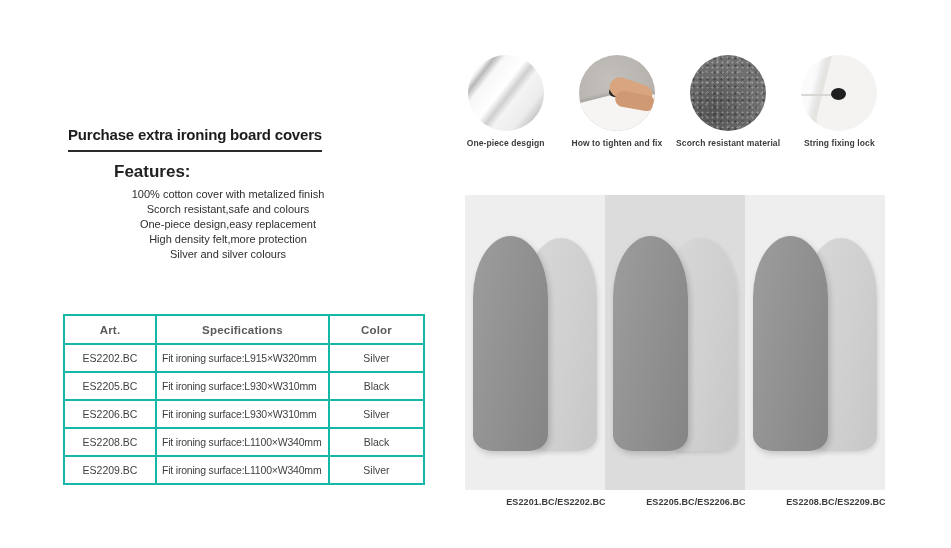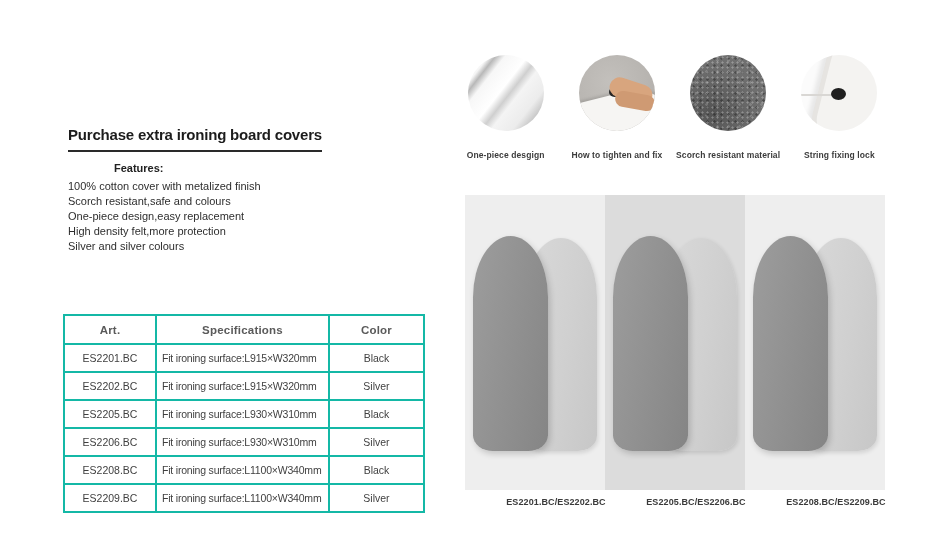--- a/index.html
+++ b/index.html
@@ -7,23 +7,23 @@
   body { font-family: "Liberation Sans", sans-serif; color: #303030; }
   .page { position: relative; width: 951px; height: 433px; background: #fff; }
 
   
   .title-block { position: absolute; left: 68px; top: 126px; }
   .page-title {
     display: inline-block; font-size: 15px; font-weight: bold; color: #1c1c1c;
     letter-spacing: -0.2px; border-bottom: 2px solid #2a2a2a; padding-bottom: 7px;
   }
   .features { position: absolute; left: 68px; top: 162px; width: 320px; }
-  .features-heading { font-size: 11px; font-weight: bold; color: #222; margin-bottom: 5px; padding-left: 46px; }
+  .features-heading { font-size: 17px; font-weight: bold; color: #222; margin-bottom: 5px; padding-left: 46px; }
   .features-list { list-style: none; }
-  .features-list li { font-size: 11px; line-height: 15px; color: #2e2e2e; }
+  .features-list li { font-size: 11px; line-height: 15px; color: #2e2e2e; text-align: center; }
 
   table.spec-table {
     position: absolute; left: 63px; top: 314px; width: 360px;
     border-collapse: collapse; table-layout: fixed;
   }
   .spec-table th, .spec-table td { border: 2px solid #14b8a6; text-align: center; }
   .spec-table th {
     height: 29px; font-size: 11.5px; font-weight: bold; color: #5a5a5a; letter-spacing: 0.2px;
   }
   .spec-table td { height: 28px; font-size: 10.5px; color: #3f3f3f; }
@@ -32,21 +32,21 @@
   .spec-table col.c-color { width: 95px; }
   .spec-table td.cell-spec { text-align: left; padding-left: 5px; letter-spacing: -0.2px; }
 
   
   .thumbs { position: absolute; left: 450px; top: 55px; width: 445px; display: flex; }
   .thumb { flex: 1 1 0; text-align: center; }
   .thumb-circle {
     width: 76px; height: 76px; border-radius: 50%; margin: 0 auto;
     position: relative; overflow: hidden;
   }
-  .thumb-caption { margin-top: 19px; font-size: 8.5px; font-weight: bold; color: #3c3c3c; letter-spacing: 0.1px; }
+  .thumb-caption { margin-top: 7px; font-size: 8.5px; font-weight: bold; color: #3c3c3c; letter-spacing: 0.1px; }
 
   
   .c-fabric { background:
     linear-gradient(128deg, #fbfbfb 0%, #f6f6f6 16%, #b8b8b8 21%, #f7f7f7 28%,
       #ffffff 45%, #cfcfcf 53%, #f4f4f4 60%, #ececec 76%, #c2c2c2 87%, #f2f2f2 95%);
   }
   
   .c-hand { background: radial-gradient(circle at 40% 35%, #c3c0bc 0%, #b5b2ae 70%, #aaa7a3 100%); }
   .c-hand .wedge {
     position: absolute; left: -6px; top: 38px; width: 100px; height: 52px;
@@ -136,25 +136,20 @@
       </colgroup>
     <thead>
       <tr>
         <th>Art.</th>
         <th>Specifications</th>
         <th>Color</th>
       </tr>
     </thead>
     <tbody>
       <tr>
-        <td>ES2201.BC</td>
-        <td class="cell-spec">Fit ironing surface:L915×W320mm</td>
-        <td>Black</td>
-      </tr>
-      <tr>
         <td>ES2202.BC</td>
         <td class="cell-spec">Fit ironing surface:L915×W320mm</td>
         <td>Silver</td>
       </tr>
       <tr>
         <td>ES2205.BC</td>
         <td class="cell-spec">Fit ironing surface:L930×W310mm</td>
         <td>Black</td>
       </tr>
       <tr>

